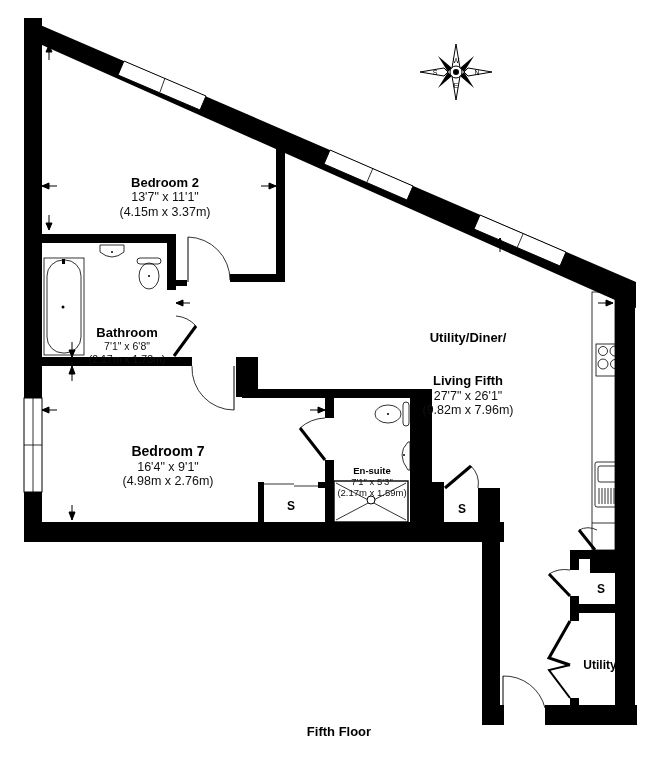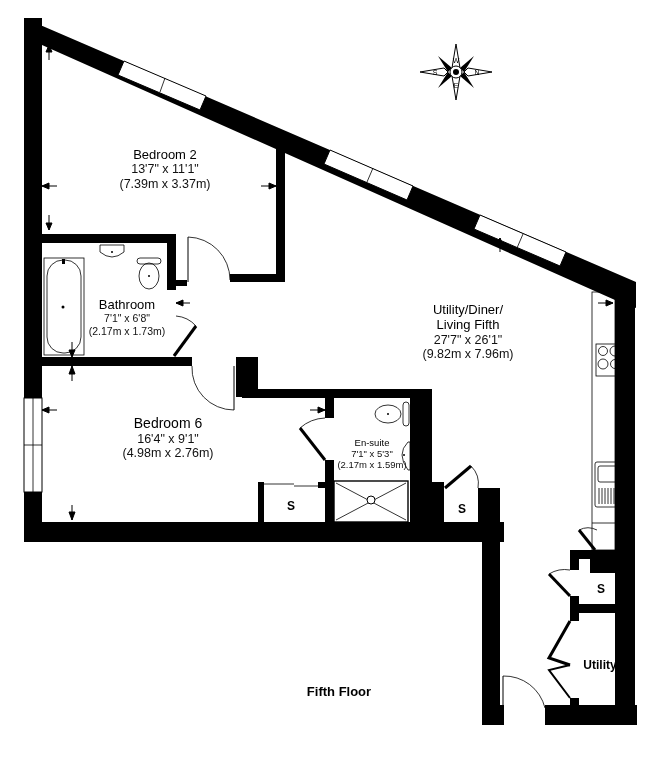--- a/index.html
+++ b/index.html
@@ -5,30 +5,30 @@
   html, body { margin: 0; padding: 0; background: #ffffff; }
   body { width: 670px; height: 772px; position: relative; overflow: hidden; font-family: "Liberation Sans", sans-serif; }
   #plan { position: absolute; left: 0; top: 0; }
   .wall { fill: #000000; }
   .line { fill: none; stroke: #000; stroke-width: 1; }
   .thin { fill: none; stroke: #000; stroke-width: 0.8; }
   .door { fill: none; stroke: #000; stroke-width: 0.8; }
   .leaf { stroke: #000; stroke-width: 3; fill: none; }
   .win { fill: #fff; stroke: #000; stroke-width: 1; }
   .label { position: absolute; text-align: center; color: #000; line-height: 1.18; white-space: nowrap; transform: translateX(-50%); }
-  .label .name { font-weight: normal; display: block; }
+  .label .name { font-weight: bold; display: block; margin-top: 28px; }
   .label .dim { display: block; color: #111; }
   .lg .name { font-size: 13px; }
   .lg .dim { font-size: 12.5px; }
   .sm .name { font-size: 13px; }
   .sm .dim { font-size: 10.5px; }
   .xs .name { font-size: 9.5px; }
   .xs .dim { font-size: 9.5px; }
   .store { position: absolute; font-weight: bold; font-size: 12px; transform: translate(-50%, -50%); }
-  .floor-title { position: absolute; left: 334px; top: 684px; transform: translateX(-50%); font-weight: bold; font-size: 13px; padding-left: 10px; }
+  .floor-title { position: absolute; left: 334px; top: 724px; transform: translateX(-50%); font-weight: bold; font-size: 13px; padding-left: 10px; }
 </style>
 </head>
 <body>
 
 <svg id="plan" width="670" height="772" viewBox="0 0 670 772" xmlns="http://www.w3.org/2000/svg">
 
   <g>
 
     <rect class="wall" x="24" y="18" width="18" height="380"></rect>
 
@@ -217,38 +217,38 @@
   <circle cx="38" cy="30" r="3" fill="#000"></circle>
   <text x="38" y="21" font-size="7" text-anchor="middle" font-family="Liberation Sans, sans-serif">W</text>
   <text x="38" y="46" font-size="7" text-anchor="middle" font-family="Liberation Sans, sans-serif">E</text>
   <text x="17" y="33" font-size="7" text-anchor="middle" font-family="Liberation Sans, sans-serif">S</text>
   <text x="59" y="33" font-size="7" text-anchor="middle" font-family="Liberation Sans, sans-serif">N</text>
 </svg>
 
 <div class="label lg" style="left:165px; top:147px;">
   <span class="name">Bedroom 2</span>
   <span class="dim">13'7" x 11'1"</span>
-  <span class="dim">(7.39m x 3.37m)</span>
+  <span class="dim">(4.15m x 3.37m)</span>
 </div>
 
 <div class="label sm" style="left:127px; top:297px;">
   <span class="name">Bathroom</span>
   <span class="dim">7'1" x 6'8"</span>
   <span class="dim">(2.17m x 1.73m)</span>
 </div>
 
 <div class="label lg" style="left:468px; top:302px;">
   <span class="name">Utility/Diner/</span>
   <span class="name">Living Fifth</span>
   <span class="dim">27'7" x 26'1"</span>
   <span class="dim">(9.82m x 7.96m)</span>
 </div>
 
 <div class="label lg" style="left:168px; top:415px;">
-  <span class="name" style="font-size:14px">Bedroom 6</span>
+  <span class="name" style="font-size:14px">Bedroom 7</span>
   <span class="dim">16'4" x 9'1"</span>
   <span class="dim">(4.98m x 2.76m)</span>
 </div>
 
 <div class="label xs" style="left:372px; top:437px;">
   <span class="name">En-suite</span>
   <span class="dim">7'1" x 5'3"</span>
   <span class="dim">(2.17m x 1.59m)</span>
 </div>
 

